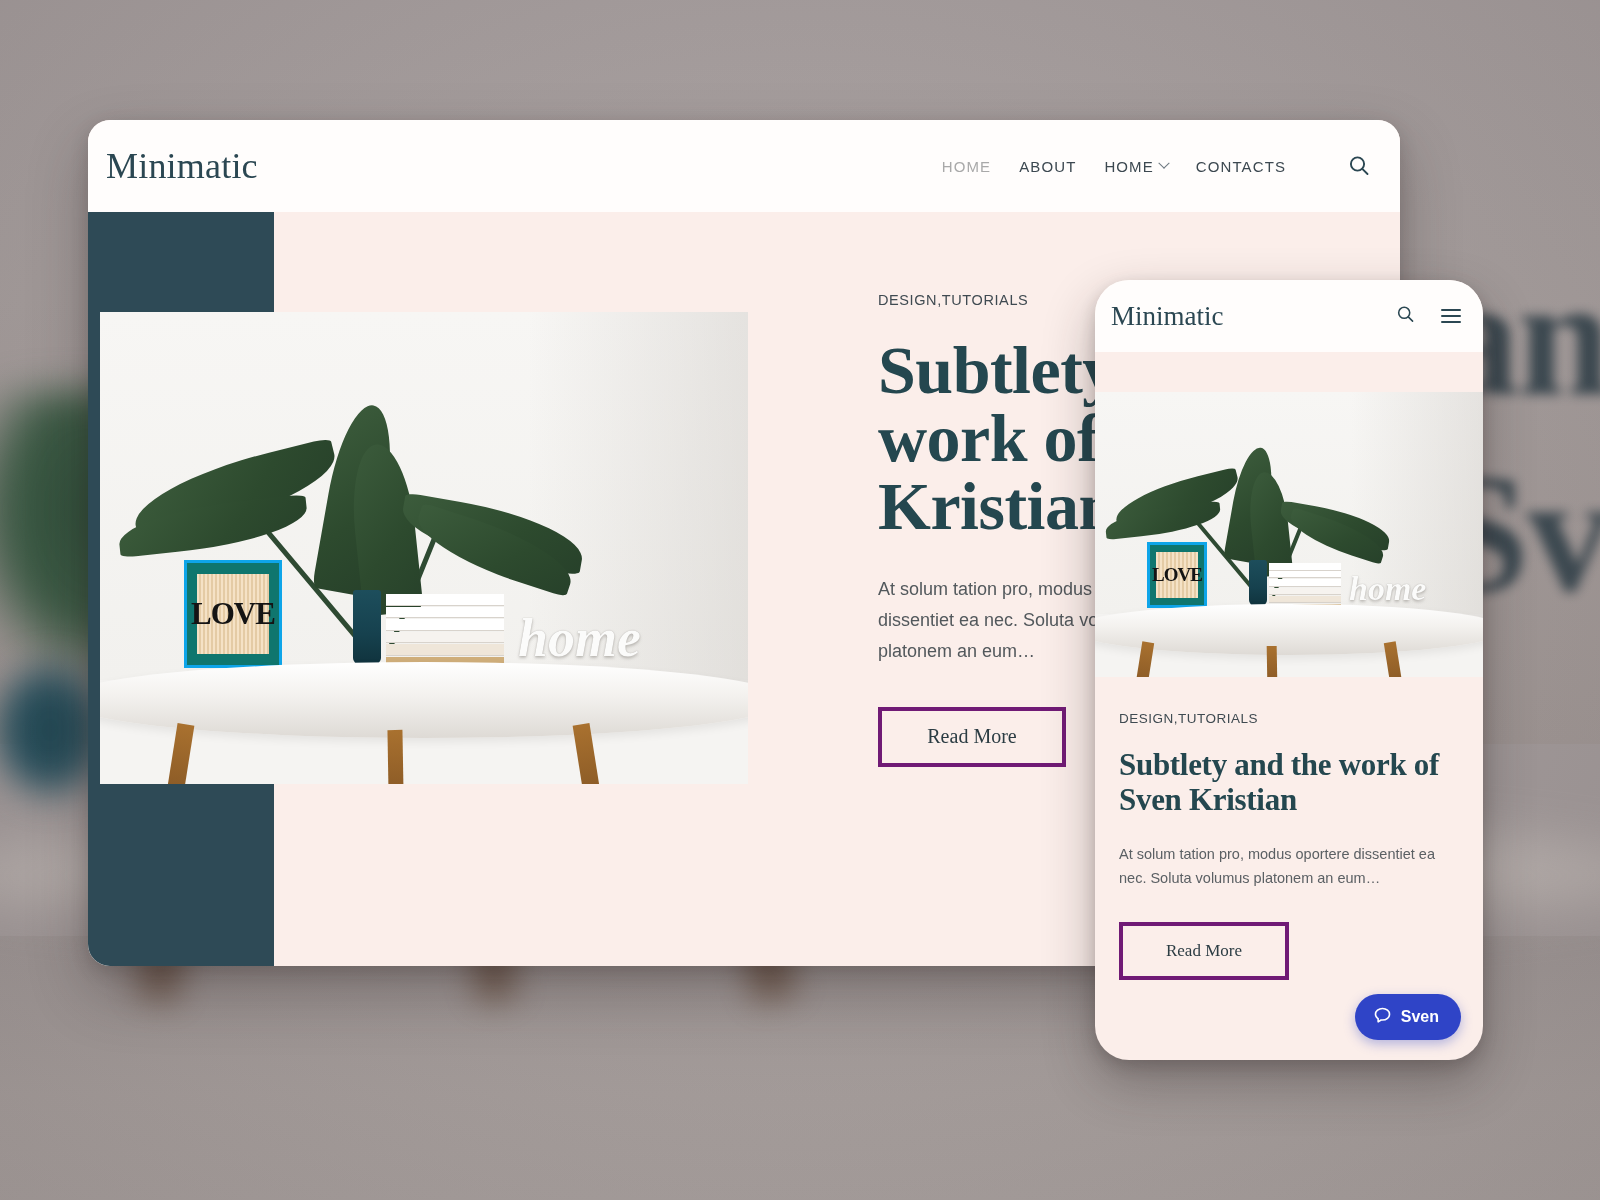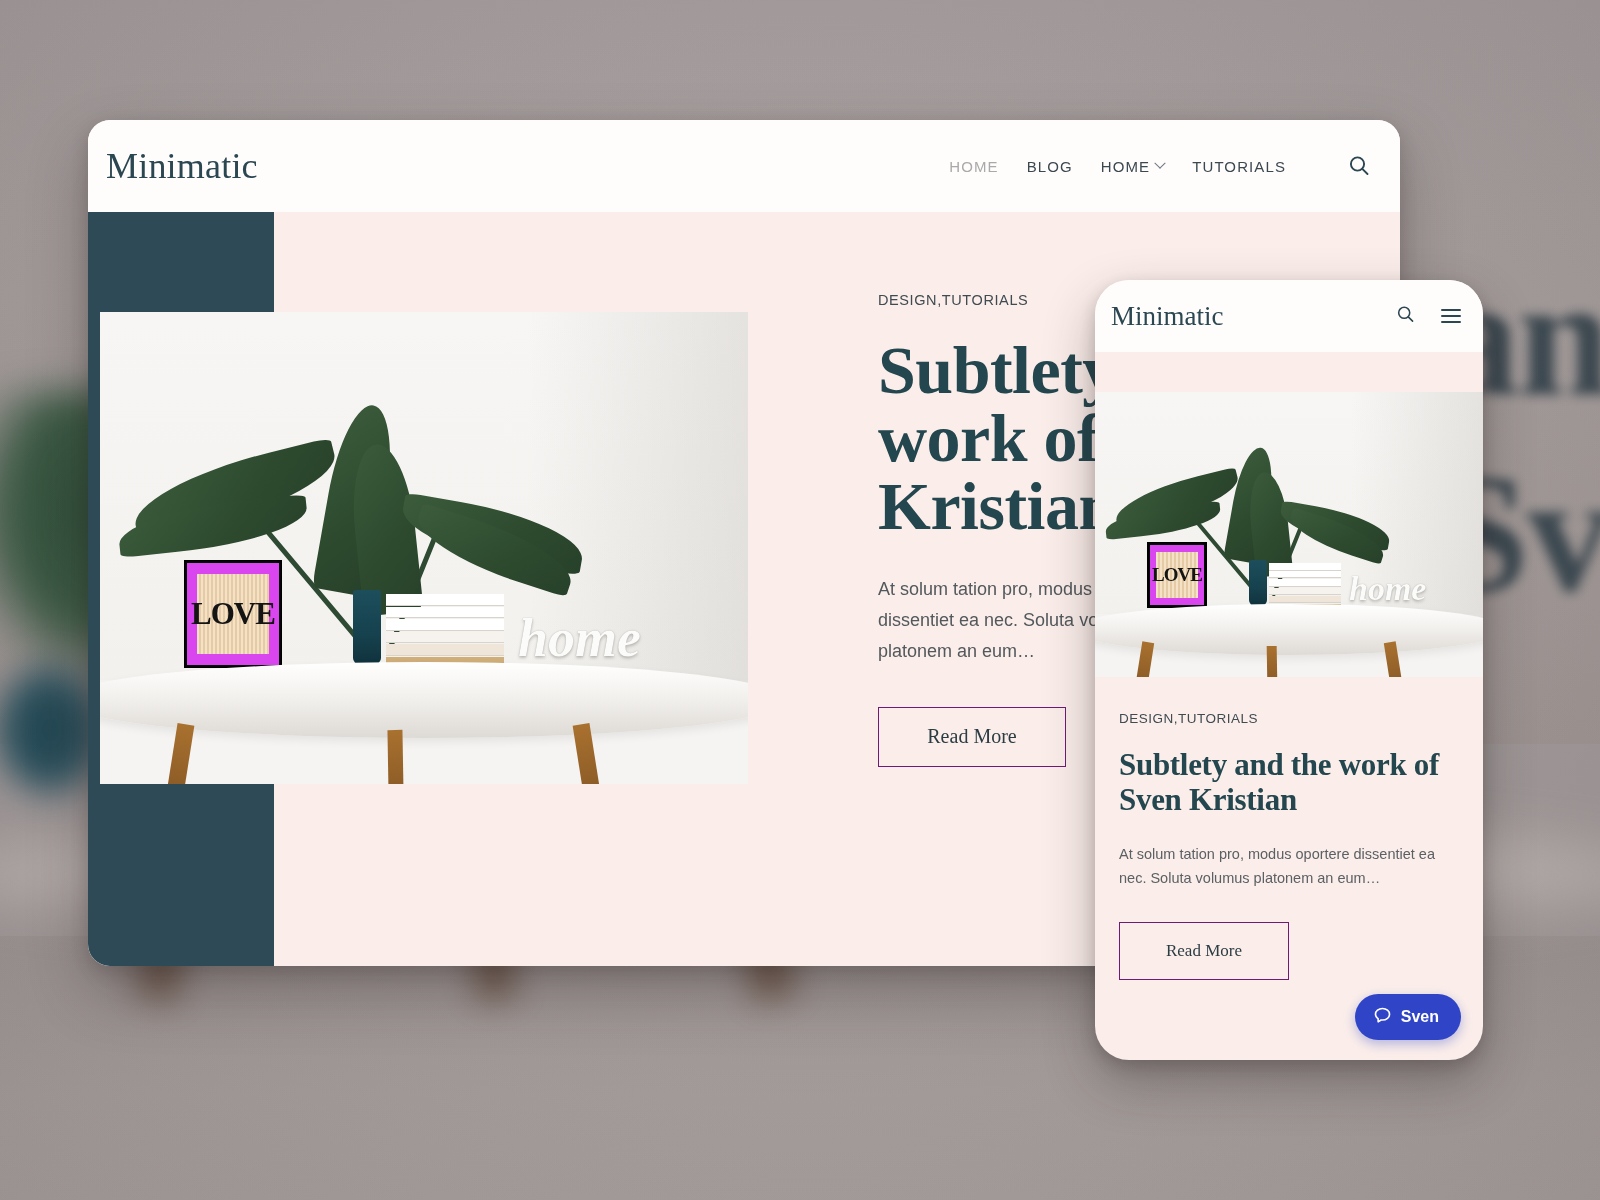--- a/index.html
+++ b/index.html
@@ -175,21 +175,21 @@
     margin-top: 34px;
     font-size: 18px;
     line-height: 1.72;
     color: #52585c;
     width: 300px;
   }
   .btn-outline {
     display: inline-flex;
     align-items: center;
     justify-content: center;
-    border: 1px solid #701a75;
+    border: 4px solid #701a75;
     font-family: "Liberation Serif", serif;
     color: #2b3c43;
     background: transparent;
   }
   .d-readmore {
     margin-top: 40px;
     width: 188px; height: 60px;
     font-size: 20px;
   }
 
@@ -226,22 +226,22 @@
     background: linear-gradient(135deg,#3c5c3c 0%, #2d4a2e 60%, #27412a 100%);
     border-radius: 60% 5% 60% 5%;
   }
   .scene .vase {
     position: absolute;
     background: linear-gradient(180deg,#1d4e5c 0%, #16414e 60%, #10333d 100%);
     border-radius: 3px 3px 6px 6px;
   }
   .scene .frame {
     position: absolute;
-    background: #d946ef;
-    border: 3px solid #000000;
+    background: #0f766e;
+    border: 3px solid #0ea5e9;
   }
   .scene .frame-inner {
     position: absolute; inset: 11%;
     background: repeating-linear-gradient(90deg,#f5e2c6 0 2px,#e4cba5 2px 4px);
     display: flex; align-items: center; justify-content: center;
   }
   .love {
     font-family: "Liberation Serif", serif;
     font-weight: 700;
     color: #141414;
@@ -359,28 +359,28 @@
 <div class="desktop">
 
   <div class="d-header">
     <div class="d-logo">Minimatic</div>
 
     <nav class="d-nav">
       <a class="d-nav-item muted">
         <span>HOME</span>
       </a>
       <a class="d-nav-item">
-        <span>BLOG</span>
+        <span>ABOUT</span>
       </a>
       <a class="d-nav-item">
         <span>HOME</span>
         <i class="chev"></i>
       </a>
       <a class="d-nav-item">
-        <span>TUTORIALS</span>
+        <span>CONTACTS</span>
       </a>
       <span class="d-search">
         <svg width="22" height="22" viewBox="0 0 22 22" fill="none">
           <circle cx="9.5" cy="9" r="6.6" stroke="#2b4752" stroke-width="1.9"></circle>
           <line x1="14.3" y1="13.8" x2="19.5" y2="19" stroke="#2b4752" stroke-width="1.9" stroke-linecap="round"></line>
         </svg>
       </span>
     </nav>
   </div>
 

